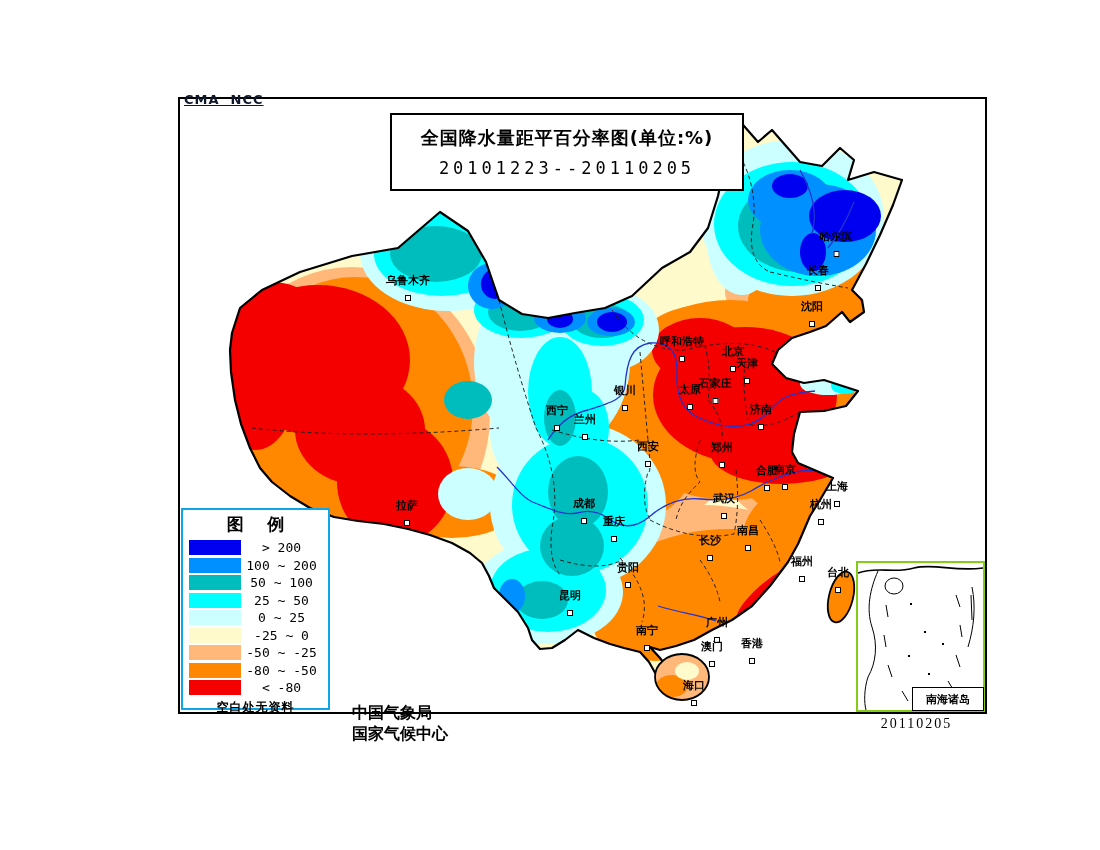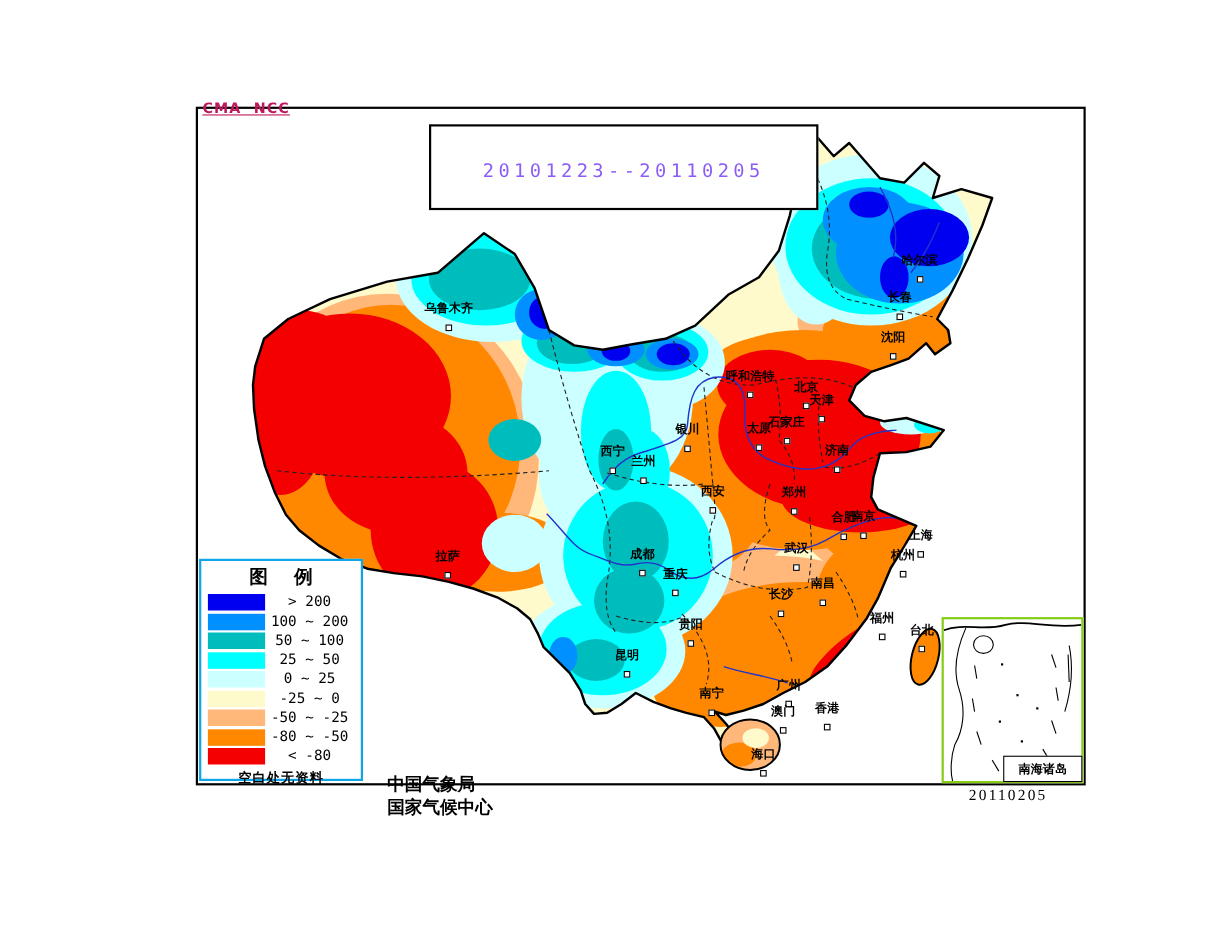--- a/index.html
+++ b/index.html
@@ -2,29 +2,29 @@
 <html><head>
 <meta charset="utf-8">
 <style>
   html,body{margin:0;padding:0;background:#ffffff;}
   #stage{position:relative;width:1100px;height:850px;background:#ffffff;overflow:hidden;
          font-family:"DejaVu Sans","Liberation Sans",sans-serif;}
   #map-svg{position:absolute;left:0;top:0;}
   
   .frame{position:absolute;left:178px;top:97px;width:805px;height:613px;border:2px solid #000;}
   
-  .cma{position:absolute;left:184px;top:92px;color:#be185d;font-size:13px;font-weight:bold;
+  .cma{position:absolute;left:184px;top:92px;color:#0f172a;font-size:13px;font-weight:bold;
        letter-spacing:1px;text-decoration:underline;white-space:pre;}
   
   .title-box{position:absolute;left:390px;top:113px;width:350px;height:74px;background:#fff;
              border:2px solid #000;display:flex;flex-direction:column;justify-content:center;
              align-items:center;z-index:5;}
   .title-line1{font-size:18px;font-weight:bold;color:#000;letter-spacing:1px;}
   .title-line2{font-family:"DejaVu Sans Mono","Liberation Mono",monospace;font-size:17px;
-               color:#8b5cf6;letter-spacing:4px;margin-top:8px;}
+               color:#000000;letter-spacing:4px;margin-top:8px;}
   
   .legend-box{position:absolute;left:181px;top:508px;width:149px;height:202px;background:#fff;
               border:2px solid #0ea5e9;z-index:5;box-sizing:border-box;padding:2px 6px 0 6px;}
   .legend-title{text-align:center;font-size:17px;font-weight:bold;white-space:pre;margin:1px 0 3px 0;}
   .legend-row{display:flex;align-items:center;height:17.5px;}
   .legend-swatch{width:52px;height:15px;flex:0 0 52px;}
   .legend-label{flex:1;text-align:center;font-family:"DejaVu Sans Mono","Liberation Mono",monospace;
                 font-size:13px;white-space:pre;}
   .legend-foot{text-align:center;font-size:12px;font-weight:bold;letter-spacing:1px;margin-top:2px;}
   
@@ -202,20 +202,21 @@
     <ellipse cx="682" cy="677" rx="27" ry="23" fill="none" stroke="#000" stroke-width="1.8"></ellipse>
 
     <ellipse cx="841" cy="597" rx="12" ry="26" transform="rotate(14 841 597)" fill="#FF8800" stroke="#000" stroke-width="1.8"></ellipse>
   </svg>
 
   <div class="frame"></div>
 
   <div class="cma">CMA  NCC</div>
 
   <div class="title-box">
+    <div class="title-line1">全国降水量距平百分率图(单位:%)</div>
     <div class="title-line2">20101223--20110205</div>
   </div>
 
   <div class="legend-box">
     <div class="legend-title">图    例</div>
     <div>
         <div class="legend-row">
           <span class="legend-swatch" style="background: rgb(0, 0, 240);"></span>
           <span class="legend-label">&gt; 200</span>
         </div>

